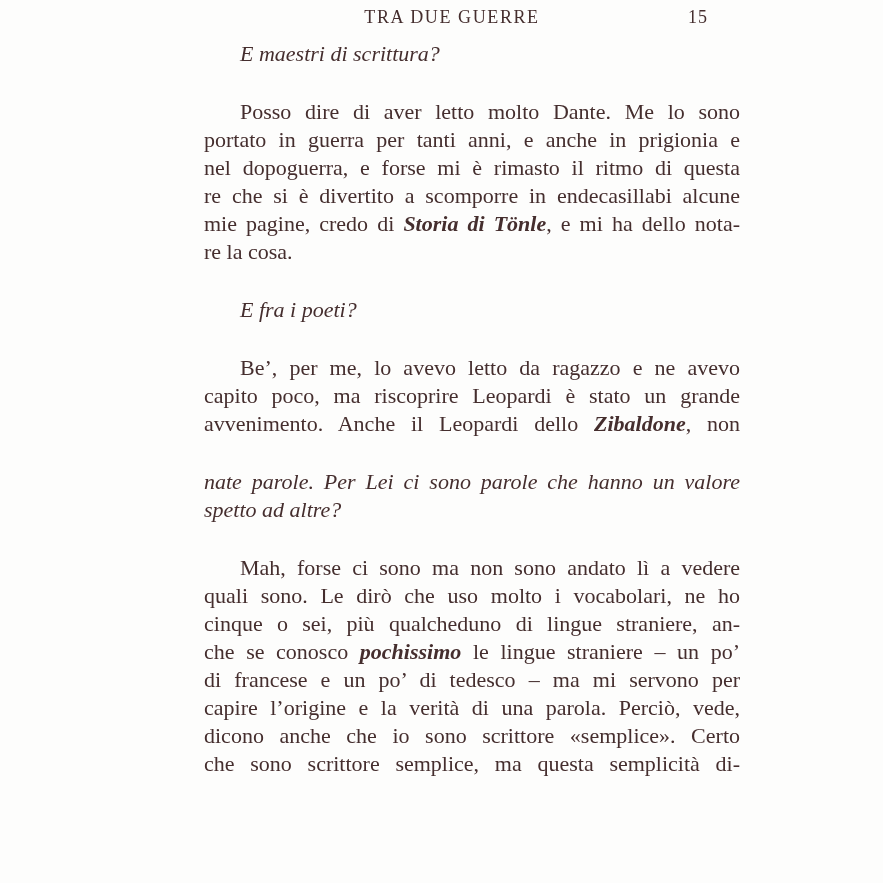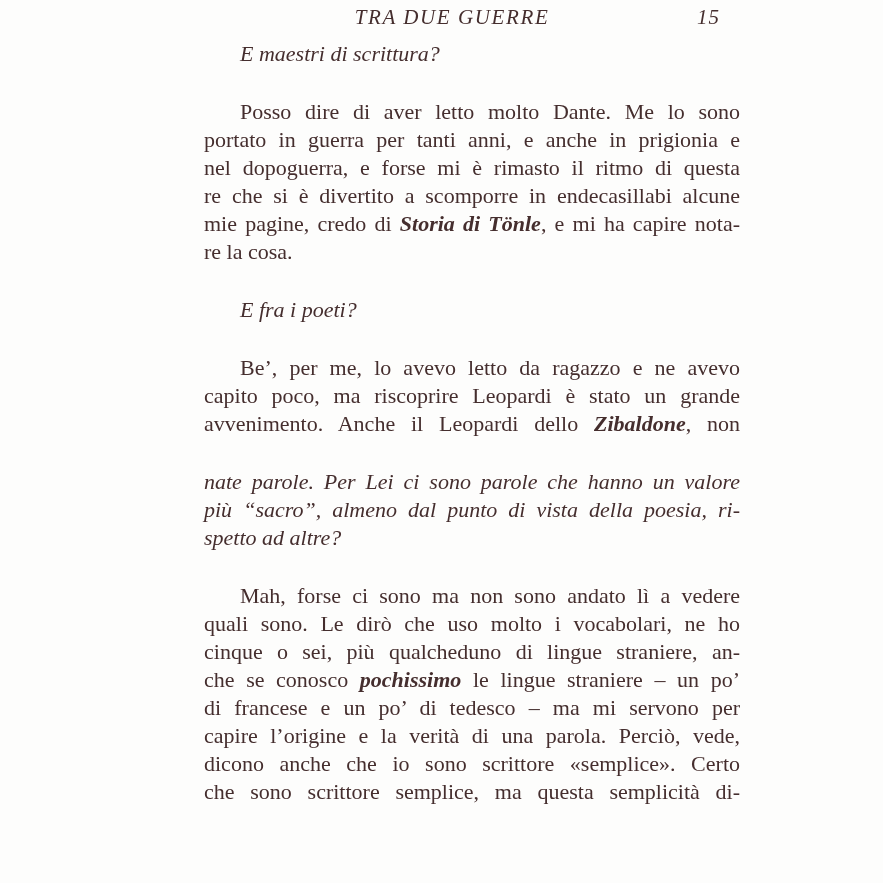--- a/index.html
+++ b/index.html
@@ -15,34 +15,33 @@
   }
   .text-block {
     position: relative;
     margin-left: 164px;
     width: 576px;
     padding-top: 6px;
   }
   .header {
     position: relative;
     height: 22px;
-    font-size: 21px;
+    font-size: 18px;
     line-height: 22px;
-    font-style: italic;
   }
   .running-title {
     display: block;
     text-align: center;
     letter-spacing: 1.6px;
     font-variant: small-caps;
   }
   .page-number {
     position: absolute;
     top: 0;
-    right: 20px;
+    right: 32px;
     letter-spacing: 1px;
   }
   .content {
     margin-top: 12px;
     font-size: 22px;
     line-height: 28px;
   }
   .para { margin-bottom: 30px; }
   .para:last-child { margin-bottom: 0; }
   .para.question { font-style: italic; }
@@ -66,34 +65,33 @@
     </div>
     <div class="content" id="content">
         <div class="para question">
           <div class="line first last"><span>E maestri di scrittura?</span></div>
         </div>
         <div class="para answer">
           <div class="line first"><span>Posso dire di aver letto molto Dante. Me lo sono</span></div>
           <div class="line"><span>portato in guerra per tanti anni, e anche in prigionia e</span></div>
           <div class="line"><span>nel dopoguerra, e forse mi è rimasto il ritmo di questa</span></div>
           <div class="line"><span>re che si è divertito a scomporre in endecasillabi alcune</span></div>
-          <div class="line"><span>mie pagine, credo di </span><span class="seg-italic">Storia di Tönle</span><span>, e mi ha capire nota-</span></div>
+          <div class="line"><span>mie pagine, credo di </span><span class="seg-italic">Storia di Tönle</span><span>, e mi ha dello nota-</span></div>
           <div class="line last"><span>re la cosa.</span></div>
         </div>
         <div class="para question">
           <div class="line first last"><span>E fra i poeti?</span></div>
         </div>
         <div class="para answer">
           <div class="line first"><span>Be’, per me, lo avevo letto da ragazzo e ne avevo</span></div>
           <div class="line"><span>capito poco, ma riscoprire Leopardi è stato un grande</span></div>
           <div class="line"><span>avvenimento. Anche il Leopardi dello </span><span class="seg-italic">Zibaldone</span><span>, non</span></div>
         </div>
         <div class="para question">
           <div class="line"><span>nate parole. Per Lei ci sono parole che hanno un valore</span></div>
-          <div class="line"><span>più “sacro”, almeno dal punto di vista della poesia, ri-</span></div>
           <div class="line last"><span>spetto ad altre?</span></div>
         </div>
         <div class="para answer">
           <div class="line first"><span>Mah, forse ci sono ma non sono andato lì a vedere</span></div>
           <div class="line"><span>quali sono. Le dirò che uso molto i vocabolari, ne ho</span></div>
           <div class="line"><span>cinque o sei, più qualcheduno di lingue straniere, an-</span></div>
           <div class="line"><span>che se conosco </span><span class="seg-italic">pochissimo</span><span> le lingue straniere – un po’</span></div>
           <div class="line"><span>di francese e un po’ di tedesco – ma mi servono per</span></div>
           <div class="line"><span>capire l’origine e la verità di una parola. Perciò, vede,</span></div>
           <div class="line"><span>dicono anche che io sono scrittore «semplice». Certo</span></div>

